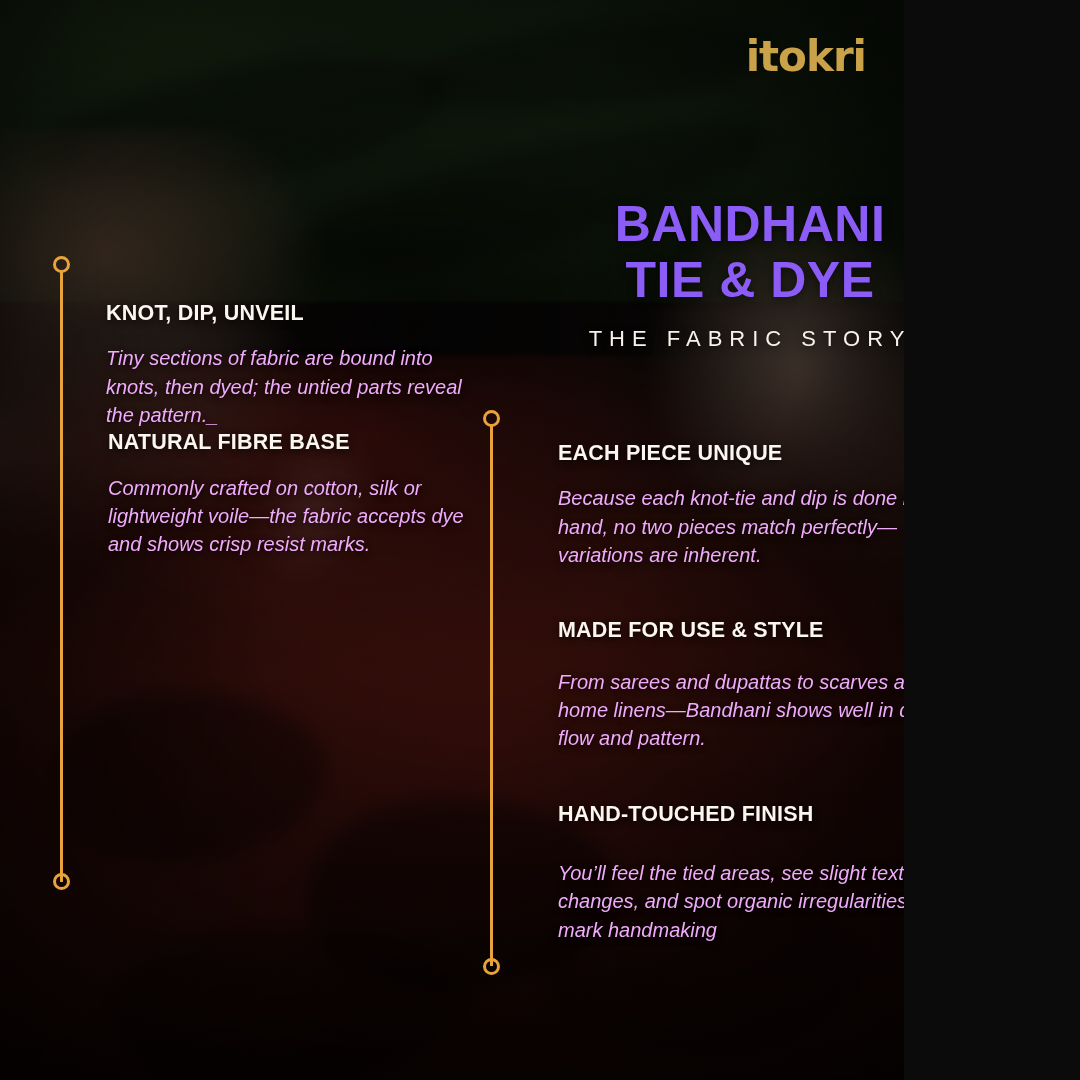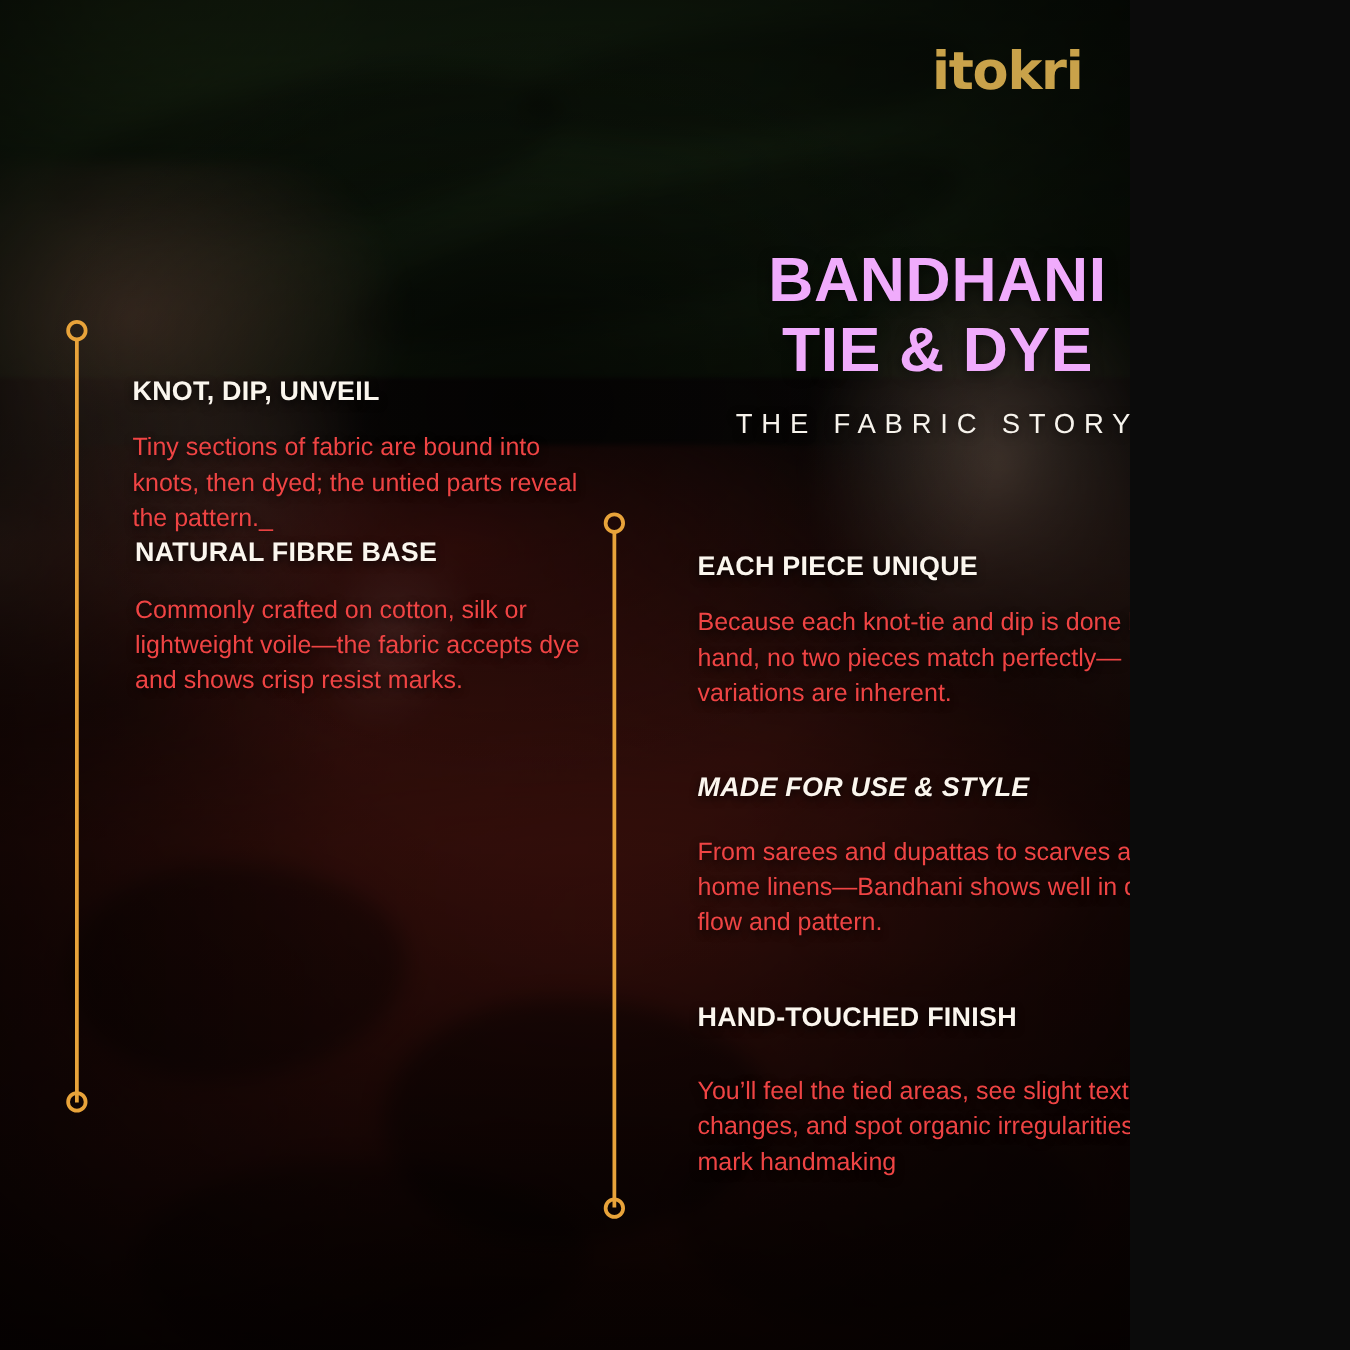--- a/index.html
+++ b/index.html
@@ -86,21 +86,21 @@
     color:#c9a24a;line-height:1;
     font-family:"DejaVu Sans", sans-serif;
   }
 
   
   .titleblock{
     position:absolute;left:540px;top:198px;width:420px;
     text-align:center;
   }
   .title-l1,.title-l2{
-    color:#f0abfc;font-weight:700;line-height:1.04;
+    color:#8b5cf6;font-weight:700;line-height:1.04;
     font-size:50px;letter-spacing:.5px;margin:0;
     text-shadow:0 2px 10px rgba(0,0,0,.55);
   }
   .title-l2{margin-top:4px;}
   .subtitle{
     margin-top:20px;
     color:#f7f3ec;font-size:22px;font-weight:400;
     letter-spacing:7px;
     text-shadow:0 2px 8px rgba(0,0,0,.6);
   }
@@ -120,23 +120,24 @@
   .col-left{left:106px;top:300px;width:368px;}
   .col-right{left:558px;top:440px;width:408px;}
 
   .block{margin-bottom:0;}
   .blk-h{
     color:#fbf6ee;font-weight:700;font-size:21.5px;line-height:1.22;
     margin:0 0 18px 0;letter-spacing:.2px;
     text-shadow:0 2px 7px rgba(0,0,0,.75);
   }
   .blk-p{
-    color:#ef4444;font-size:20px;line-height:1.42;margin:0;
+    color:#f0abfc;font-size:20px;line-height:1.42;margin:0;
     font-weight:400;
     text-shadow:0 2px 7px rgba(0,0,0,.8);
+    font-style:italic;
   }
 </style>
 </head>
 <body>
 
 <div class="poster">
 
   <div class="photo">
     <div class="bg-green"></div>
     <div class="bg-green-fold" style="left:4%;top:6%;width:46%;height:11%;transform:rotate(-10deg);"></div>
@@ -209,21 +210,21 @@
       <div class="blk-p">Commonly crafted on cotton, silk or lightweight voile—the fabric accepts dye and shows crisp resist marks.</div>
     </div>
   </div>
 
   <div class="col col-right">
     <div class="block" style="margin-bottom:48px;">
       <div class="blk-h">EACH PIECE UNIQUE</div>
       <div class="blk-p">Because each knot-tie and dip is done by hand, no two pieces match perfectly—variations are inherent.</div>
     </div>
     <div class="block" style="margin-bottom:48px;">
-      <div class="blk-h" style="margin-bottom:24px;font-style:italic;">MADE FOR USE &amp; STYLE</div>
+      <div class="blk-h" style="margin-bottom:24px;">MADE FOR USE &amp; STYLE</div>
       <div class="blk-p">From sarees and dupattas to scarves and home linens—Bandhani shows well in drape, flow and pattern.</div>
     </div>
     <div class="block">
       <div class="blk-h" style="margin-bottom:32px;">HAND-TOUCHED FINISH</div>
       <div class="blk-p">You’ll feel the tied areas, see slight texture changes, and spot organic irregularities that mark handmaking</div>
     </div>
   </div>
 
 </div>
 

